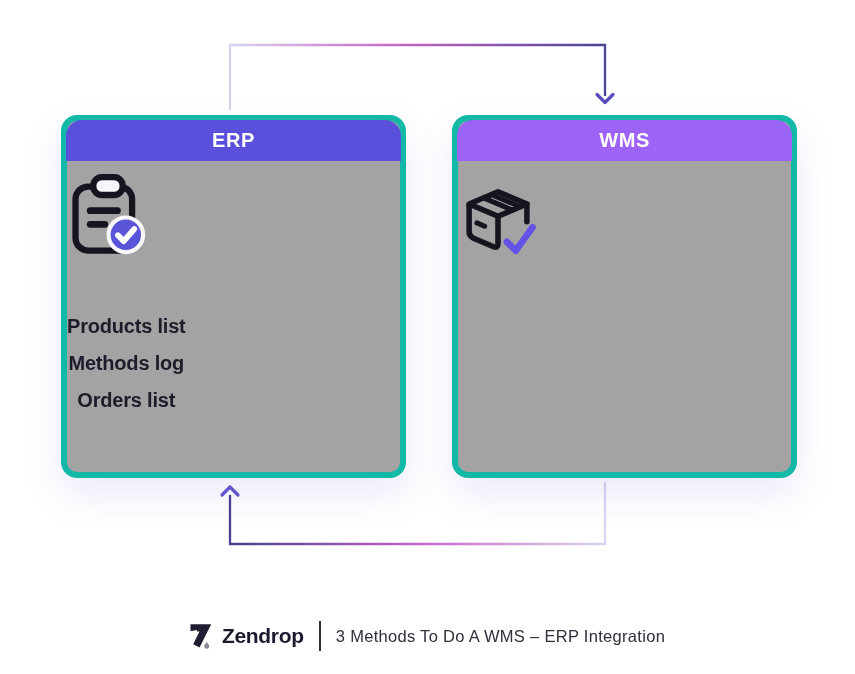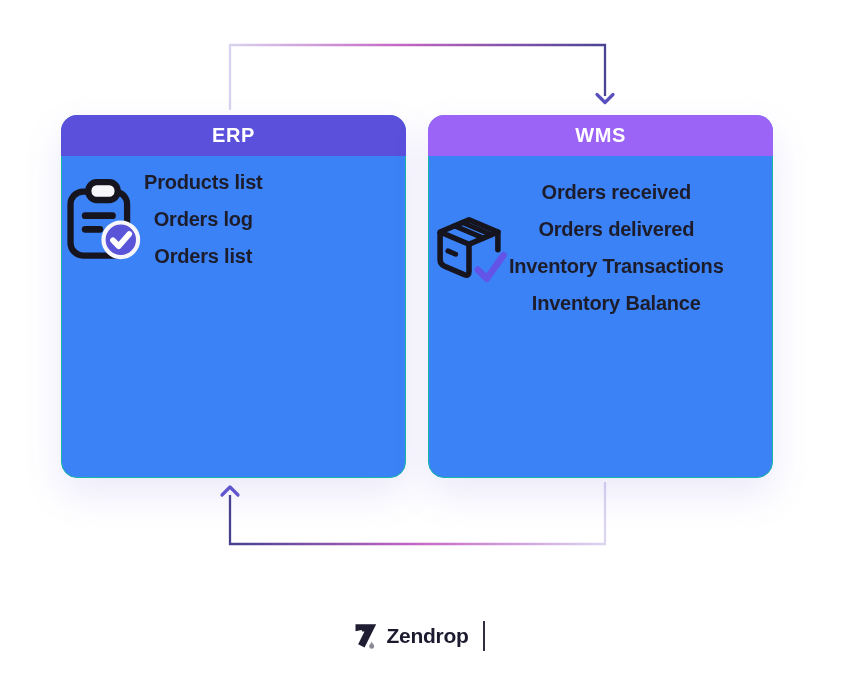--- a/index.html
+++ b/index.html
@@ -3,32 +3,32 @@
 <meta charset="utf-8">
 <style>
   html,body{margin:0;padding:0;background:#ffffff;}
   .canvas{
     position:relative;width:855px;height:674px;background:#ffffff;
     font-family:"Liberation Sans", sans-serif;overflow:hidden;
   }
   .arrows{position:absolute;left:0;top:0;width:855px;height:674px;pointer-events:none;}
   .card{
     position:absolute;top:115px;height:363px;width:345px;
-    background:#3b82f6;border:1px solid #14b8a6;border-radius:16px;
+    background:#a3a3a3;border:6px solid #14b8a6;border-radius:16px;
     box-shadow:0 16px 38px rgba(99,88,216,0.13);
     box-sizing:border-box;
   }
   .card-erp{left:61px;}
-  .card-wms{left:428px;}
+  .card-wms{left:452px;}
   .card-header{
     height:41px;margin:-1px -1px 0 -1px;border-radius:16px 16px 0 0;
     display:flex;align-items:center;justify-content:center;
     color:#ffffff;font-size:20px;font-weight:700;letter-spacing:0.6px;
   }
-  .card-body{display:flex;flex-direction:row;align-items:center;}
+  .card-body{display:flex;flex-direction:column;align-items:flex-start;gap:39px;}
   .icon-wrap{display:flex;align-items:center;justify-content:center;}
   .card-erp .icon-wrap{margin-top:12px;height:88px;}
   .card-wms .icon-wrap{margin-top:26px;height:74px;}
   .item-list{text-align:center;font-size:20px;font-weight:700;color:#1D1C2B;line-height:37px;letter-spacing:-0.2px;}
   .card-erp .item-list{margin-top:8px;}
   .card-wms .item-list{margin-top:18px;}
   .footer{
     position:absolute;left:0;right:4px;top:617px;height:38px;
     display:flex;align-items:center;justify-content:center;
   }
@@ -70,21 +70,21 @@
           <rect x="7" y="13" width="54" height="61" rx="12" stroke="#15141F" stroke-width="6"></rect>
           <rect x="24" y="4" width="28" height="17" rx="8" fill="#F7F7FB" stroke="#15141F" stroke-width="6"></rect>
           <path d="M21 36 H47" stroke="#15141F" stroke-width="6.5" stroke-linecap="round"></path>
           <path d="M21 49 H35" stroke="#15141F" stroke-width="6.5" stroke-linecap="round"></path>
           <circle cx="55" cy="59" r="16.5" fill="#5A54D8" stroke="#F7F7FB" stroke-width="4"></circle>
           <path d="M47.5 59.5 L53 65 L63 53.5" stroke="#ffffff" stroke-width="5.5" stroke-linecap="round" stroke-linejoin="round"></path>
         </svg>
       </div>
       <div class="item-list">
           <div>Products list</div>
-          <div>Orders log</div>
+          <div>Methods log</div>
           <div>Orders list</div>
         </div>
     </div>
   </div>
 
   <div class="card card-wms">
     <div class="card-header" style="background: rgb(156, 99, 247);">
       <span>WMS</span>
     </div>
     <div class="card-body">
@@ -92,35 +92,30 @@
         <svg width="80" height="74" viewBox="0 0 72 66" fill="none">
           <path d="M36 4 L62 15 L36 26 L10 15 Z" stroke="#15141F" stroke-width="5" stroke-linejoin="round"></path>
           <path d="M23 9.5 L49 20.5" stroke="#15141F" stroke-width="4.5" stroke-linecap="round"></path>
           <path d="M30 6.5 L56 17.5" stroke="#15141F" stroke-width="4.5" stroke-linecap="round"></path>
           <path d="M10 15 L10 40 Q10 44 14 45.8 L32 53.5 Q36 55.2 36 50.5 L36 26" stroke="#15141F" stroke-width="5" stroke-linejoin="round"></path>
           <path d="M62 15 L62 31" stroke="#15141F" stroke-width="5" stroke-linecap="round"></path>
           <path d="M17 32 L24 35" stroke="#15141F" stroke-width="4.5" stroke-linecap="round"></path>
           <path d="M44 49 L52 57 L67 36" stroke="#6353E6" stroke-width="6" stroke-linecap="round" stroke-linejoin="round"></path>
         </svg>
       </div>
-      <div class="item-list">
-          <div>Orders received</div>
-          <div>Orders delivered</div>
-          <div>Inventory Transactions</div>
-          <div>Inventory Balance</div>
-        </div>
     </div>
   </div>
 
   <div class="footer">
     <span style="display:flex;align-items:center;">
       <svg width="27" height="30" viewBox="0 0 30 32" fill="none">
         <path d="M5 7 H21.5 L11.5 27" stroke="#1F1D31" stroke-width="8" stroke-linejoin="miter"></path>
         <path d="M0.5 11.5 L12 9.2 L12.8 13.2 L1.3 15.5 Z" fill="#ffffff"></path>
         <path d="M23 22.5 L25.8 27 L20.2 27 Z" fill="#8B8995"></path>
         <circle cx="23" cy="27.6" r="2.7" fill="#8B8995"></circle>
       </svg>
     </span>
     <span class="brand">Zendrop</span>
     <span class="footer-divider"></span>
+    <span class="tagline">3 Methods To Do A WMS – ERP Integration</span>
   </div>
 
 </div>
 
 </body></html>

